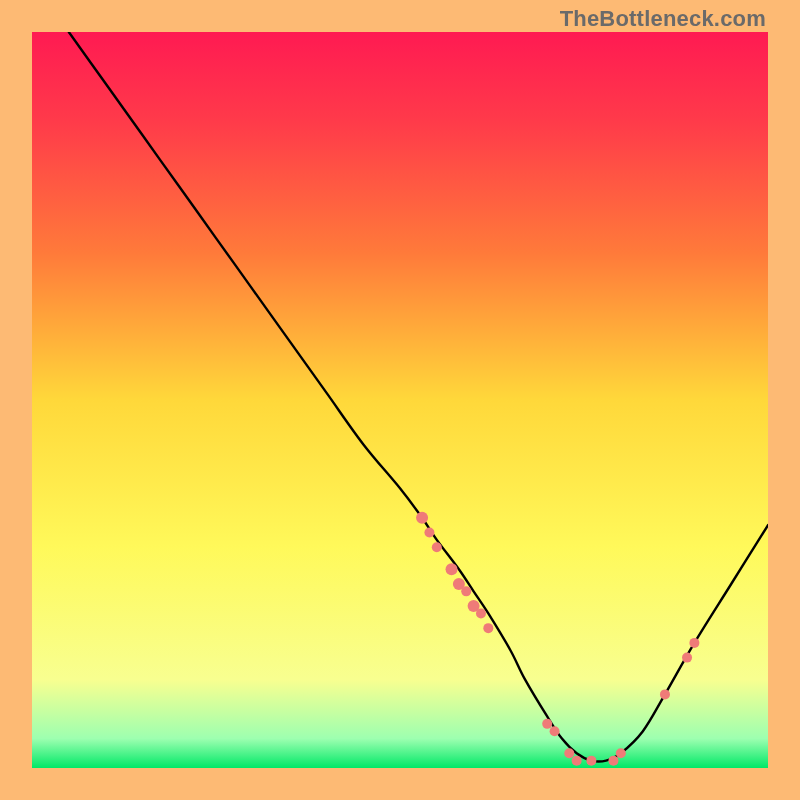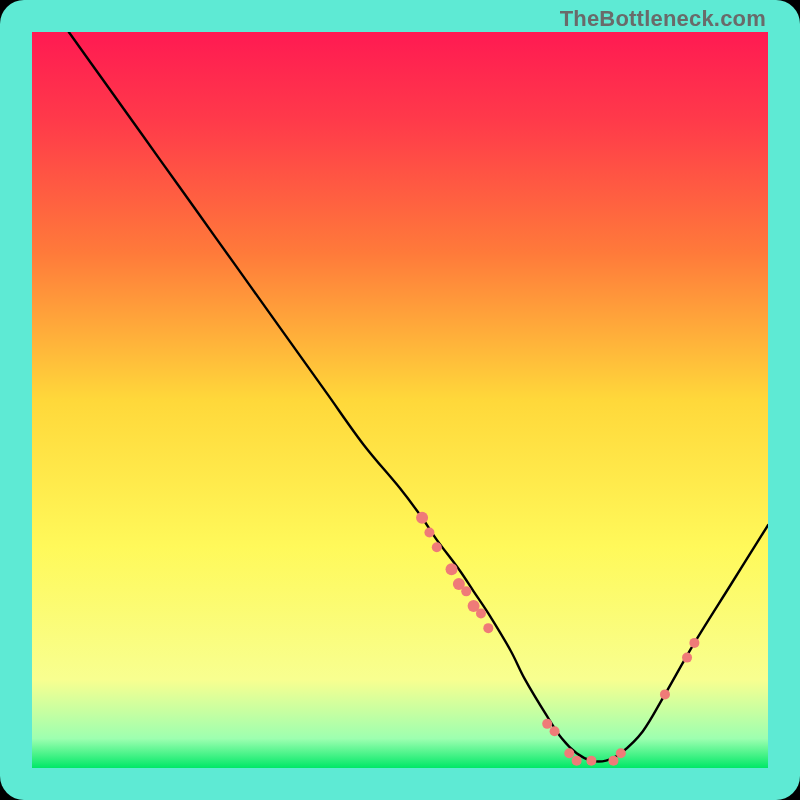--- a/index.html
+++ b/index.html
@@ -7,22 +7,21 @@
     padding: 0;
     width: 800px;
     height: 800px;
     background: #000;
     font-family: Arial, Helvetica, sans-serif;
   }
   .frame {
     position: relative;
     width: 800px;
     height: 800px;
-    background: #5eead4;
-    border-radius: 24px;
+    background: #fdba74;
   }
   .plot {
     position: absolute;
     left: 32px;
     top: 32px;
     width: 736px;
     height: 736px;
   }
   .watermark {
     position: absolute;

